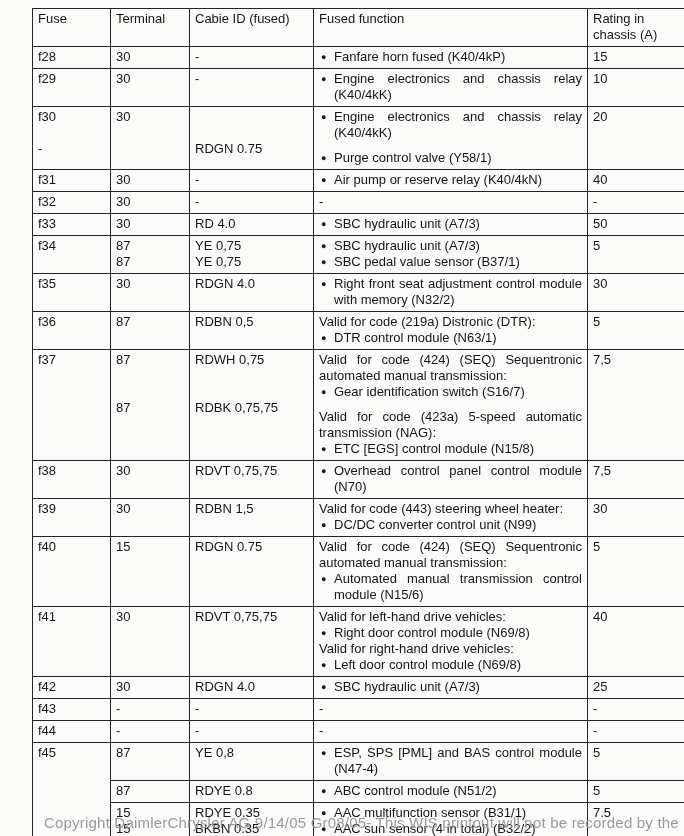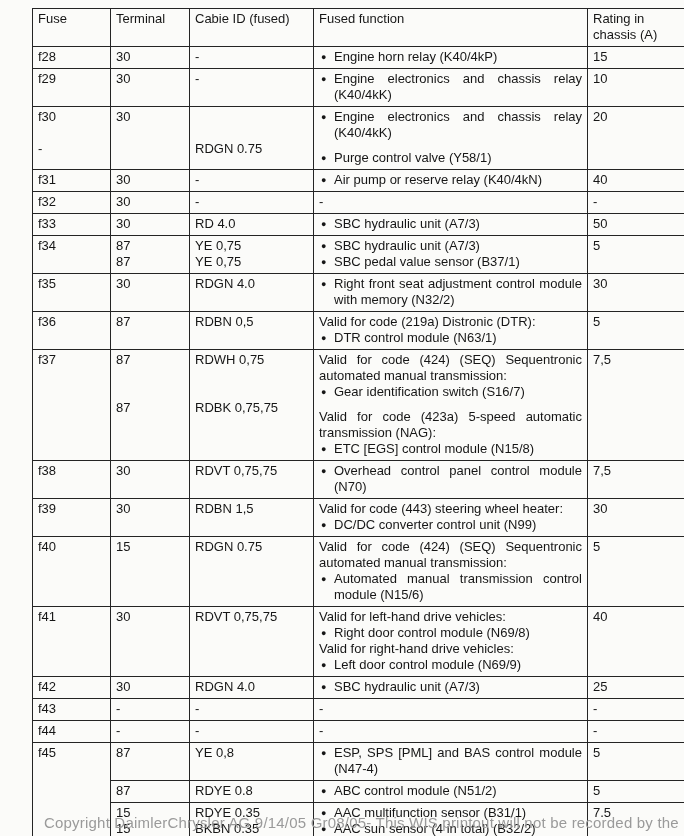--- a/index.html
+++ b/index.html
@@ -85,21 +85,21 @@
           </td>
           <td>
             <div class="ln">30</div>
           </td>
           <td>
             <div class="ln">-</div>
           </td>
           <td>
             <div class="fln bullet">
               <span class="blt">●</span>
-              <span class="ftx">Engine horn relay (K40/4kP)</span>
+              <span class="ftx">Fanfare horn fused (K40/4kP)</span>
             </div>
           </td>
           <td>
             <div class="ln">15</div>
           </td>
         </tr>
         <tr>
           <td>
             <div class="ln">f29</div>
           </td>
@@ -377,21 +377,21 @@
           </td>
           <td>
             <div class="fln plain">Valid for left-hand drive vehicles:</div>
             <div class="fln bullet">
               <span class="blt">●</span>
               <span class="ftx">Right door control module (N69/8)</span>
             </div>
             <div class="fln plain">Valid for right-hand drive vehicles:</div>
             <div class="fln bullet">
               <span class="blt">●</span>
-              <span class="ftx">Left door control module (N69/9)</span>
+              <span class="ftx">Left door control module (N69/8)</span>
             </div>
           </td>
           <td>
             <div class="ln">40</div>
           </td>
         </tr>
         <tr>
           <td>
             <div class="ln">f42</div>
           </td>

